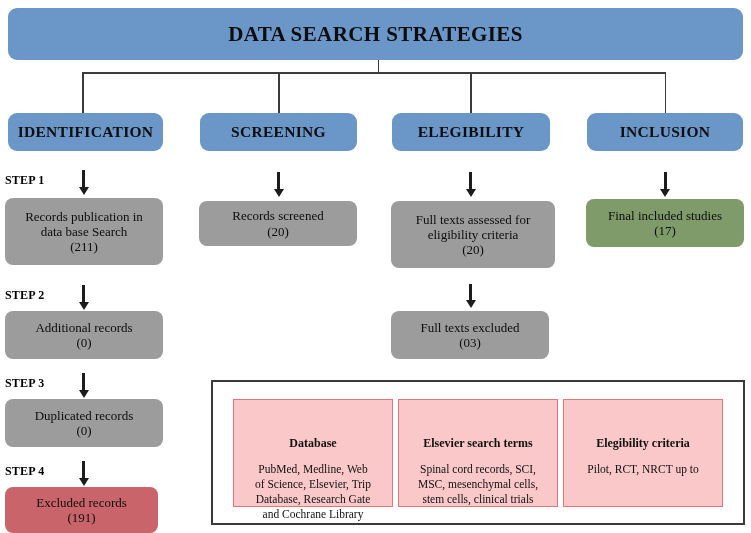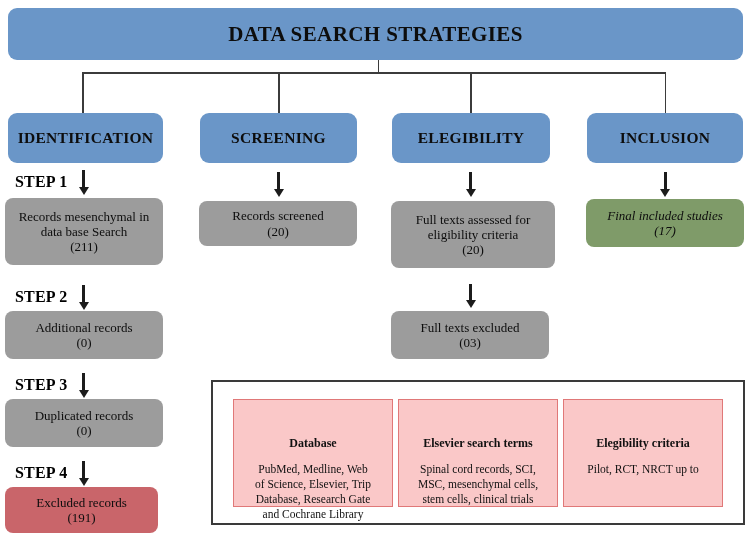--- a/index.html
+++ b/index.html
@@ -39,21 +39,21 @@
     border-radius: 9px;
     font-size: 21px;
     font-weight: bold;
     letter-spacing: 0.4px;
   }
 
   
   .stage {
     background: #6a96c8;
     border-radius: 9px;
-    height: 50px;
+    height: 38px;
     font-size: 15.5px;
     font-weight: bold;
     letter-spacing: 0.3px;
   }
 
   
   .grey {
     background: #9c9c9c;
     border-radius: 8px;
     font-size: 13px;
@@ -66,26 +66,25 @@
   .green {
     background: #7f9b69;
     border-radius: 8px;
     font-size: 13px;
   }
   .node .ln { display: block; white-space: nowrap; }
 
   
   .step {
     position: absolute;
-    font-size: 16px;
+    font-size: 12px;
     font-weight: bold;
     color: #000000;
     letter-spacing: 0.2px;
     white-space: nowrap;
-    margin-left: 10px;
   }
 
   
   .vline {
     position: absolute;
     width: 1.6px;
     background: #3b3b3b;
   }
   .hline {
     position: absolute;
@@ -186,21 +185,21 @@
     <span>INCLUSION</span>
   </div>
 
   <div class="step" style="left:5px;  top:173px;">STEP 1</div>
   <div class="step" style="left:5px;  top:288px;">STEP 2</div>
   <div class="step" style="left:5px;  top:376px;">STEP 3</div>
   <div class="step" style="left:5px;  top:464px;">STEP 4</div>
 
   <div class="arrow" style="left:82px; top:170px; height:18px;"></div>
   <div class="node grey" style="left:5px; top:198px; width:158px; height:67px;">
-    <span class="ln">Records  mesenchymal  in</span>
+    <span class="ln">Records  publication  in</span>
     <span class="ln">data base Search</span>
     <span class="ln">(211)</span>
   </div>
 
   <div class="arrow" style="left:82px; top:285px; height:18px;"></div>
   <div class="node grey" style="left:5px; top:311px; width:158px; height:48px;">
     <span class="ln">Additional  records</span>
     <span class="ln">(0)</span>
   </div>
 
@@ -229,21 +228,21 @@
     <span class="ln">(20)</span>
   </div>
 
   <div class="arrow" style="left:469px; top:284px; height:17px;"></div>
   <div class="node grey" style="left:391px; top:311px; width:158px; height:48px;">
     <span class="ln">Full texts excluded</span>
     <span class="ln">(03)</span>
   </div>
 
   <div class="arrow" style="left:663.5px; top:172px; height:18px;"></div>
-  <div class="node green" style="left:586px; top:199px; width:158px; height:48px;font-style:italic;">
+  <div class="node green" style="left:586px; top:199px; width:158px; height:48px;">
     <span class="ln">Final included  studies</span>
     <span class="ln">(17)</span>
   </div>
 
   <div class="legend-box">
     <div class="legend-inner">
 
       <div class="panel">
         <div class="p-title">Database</div>
         <div class="p-body">

